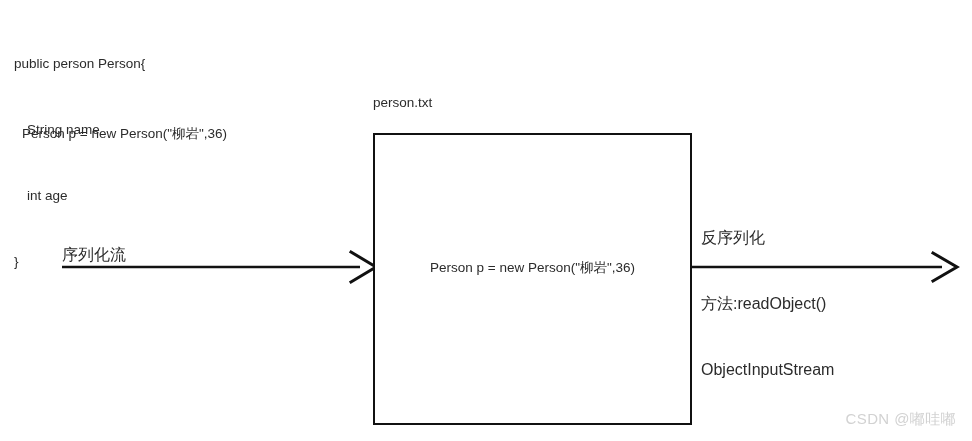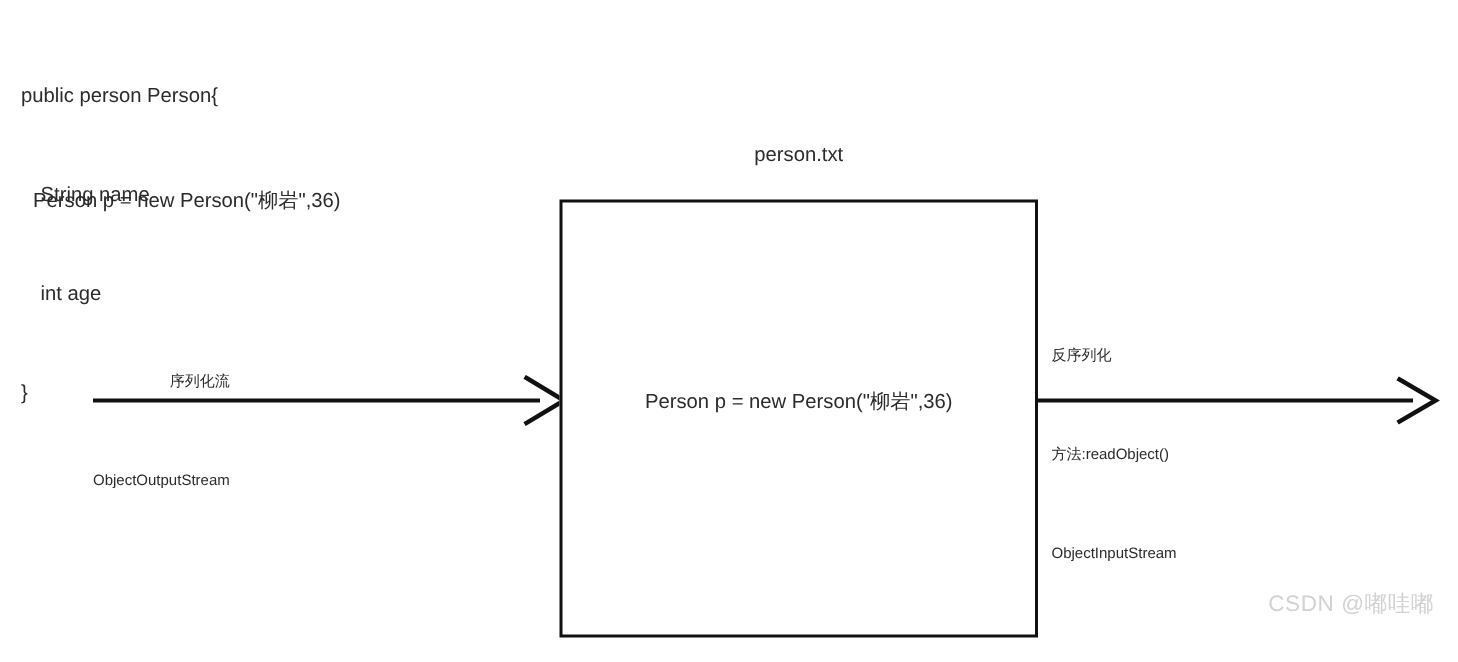--- a/index.html
+++ b/index.html
@@ -41,21 +41,21 @@
 
   
   .instance-line {
     left: 22px;
     top: 127px;
   }
 
   
   .annot {
     position: absolute;
-    font-size: 10px;
+    font-size: 16px;
     line-height: 22px;
     white-space: pre;
     color: #2b2b2b;
   }
   .annot span { display: block; }
   .annot-left  { left: 62px;  top: 200px; text-align: right; }
   .annot-right { left: 701px; top: 183px; }
 
   
   .file-box {
@@ -66,21 +66,21 @@
     height: 292px;
     box-sizing: border-box;
     border: 2px solid #111111;
     background: #ffffff;
   }
   .file-box-label {
     position: absolute;
     left: 373px;
     top: 95px;
     width: 319px;
-    text-align: center;
+    text-align: left;
     font-size: 13.5px;
     color: #2b2b2b;
   }
   .file-box-content {
     position: absolute;
     left: 373px;
     top: 259px;
     width: 319px;
     text-align: center;
     font-size: 13.5px;
@@ -94,21 +94,21 @@
     height: 40px;
   }
   .arrow-left  { left: 60px;  width: 320px; }
   .arrow-right { left: 690px; width: 282px; }
   .arrow svg { display: block; overflow: visible; }
 
   
   .watermark {
     position: absolute;
     right: 16px;
-    bottom: 29px;
+    bottom: 12px;
     font-size: 15px;
     color: #d2d2d2;
     letter-spacing: 0.4px;
     white-space: pre;
   }
 </style>
 </head>
 <body>
 
 <div id="canvas">
@@ -117,21 +117,20 @@
     <span class="flush">public person Person{</span>
     <span class="indent">String name</span>
     <span class="indent">int age</span>
     <span class="flush">}</span>
   </div>
 
   <div class="txt instance-line">Person p = new Person("柳岩",36)</div>
 
   <div class="annot annot-left">
     <span>序列化流</span>
-    <span>ObjectOutputStream</span>
   </div>
 
   <div class="arrow arrow-left">
     <svg width="320" height="40" viewBox="0 0 320 40" aria-hidden="true">
       <line x1="2" y1="20" x2="300" y2="20" stroke="#111111" stroke-width="2.6"></line>
       <polyline points="291,5 316,20 291,35" fill="none" stroke="#111111" stroke-width="3" stroke-linecap="square" stroke-linejoin="miter"></polyline>
     </svg>
   </div>
 
   <div class="file-box-label">person.txt</div>

